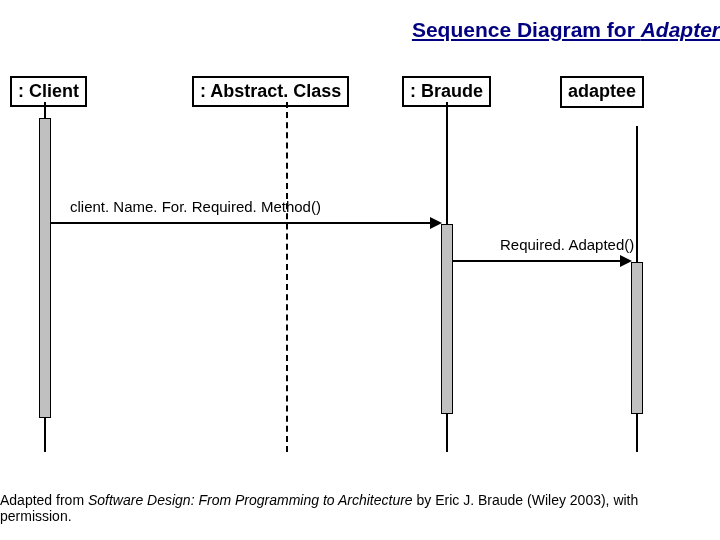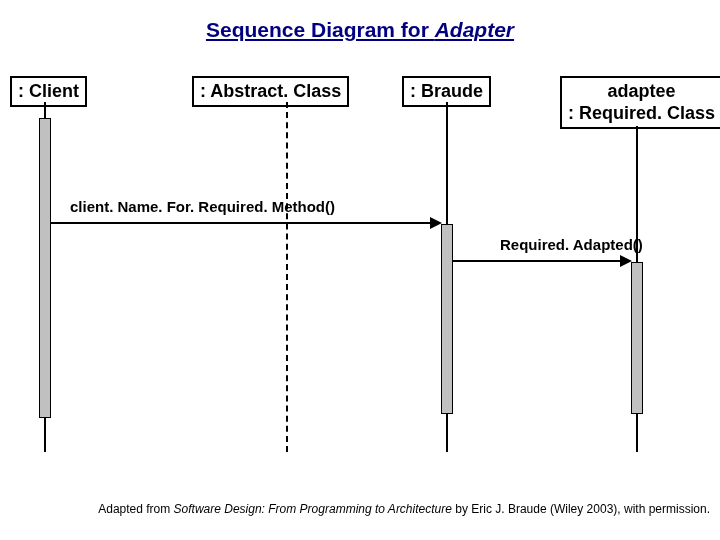--- a/index.html
+++ b/index.html
@@ -9,35 +9,35 @@
     background: #ffffff;
     font-family: Arial, Helvetica, sans-serif;
     position: relative;
     overflow: hidden;
   }
   .title {
     position: absolute;
     top: 18px;
     left: 0;
     width: 100%;
-    text-align: center;
+    text-align: right;
     font-size: 21px;
     font-weight: bold;
     color: #000080;
     text-decoration: underline;
   }
   .title .italic { font-style: italic; }
   .participant {
     position: absolute;
     border: 2px solid #000;
     background: #fff;
     padding: 3px 6px;
     font-size: 18px;
     font-weight: bold;
-    text-align: center;
+    text-align: right;
     white-space: nowrap;
   }
   .lifeline-solid {
     position: absolute;
     width: 2px;
     background: #000;
   }
   .lifeline-dashed {
     position: absolute;
     width: 0;
@@ -57,29 +57,29 @@
   .arrowhead {
     position: absolute;
     width: 0; height: 0;
     border-top: 6px solid transparent;
     border-bottom: 6px solid transparent;
     border-left: 12px solid #000;
   }
   .message-label {
     position: absolute;
     font-size: 15px;
-    font-weight: bold;
+    font-weight: normal;
     color: #000;
     white-space: nowrap;
   }
   .footer {
     position: absolute;
-    bottom: 24px;
+    bottom: 16px;
     right: 10px;
-    font-size: 12px;
+    font-size: 14px;
     color: #000;
     margin-top: 28px;
   }
   .footer .book { font-style: italic; }
 </style>
 </head>
 <body>
 
 <div class="title">
   <span>Sequence Diagram for </span><span class="italic">Adapter</span>
@@ -92,21 +92,20 @@
 <div class="participant" style="top:76px; left:192px;">
   <span>: Abstract. Class</span>
 </div>
 
 <div class="participant" style="top:76px; left:402px;">
   <span>: Braude</span>
 </div>
 
 <div class="participant" style="top:76px; left:560px; line-height:1.2;">
   <span>adaptee</span><br>
-  <span>: Required. Class</span>
 </div>
 
 <div class="lifeline-solid" style="left:44px; top:102px; height:350px;"></div>
 <div class="lifeline-dashed" style="left:286px; top:102px; height:350px;"></div>
 <div class="lifeline-solid" style="left:446px; top:102px; height:350px;"></div>
 <div class="lifeline-solid" style="left:636px; top:126px; height:326px;"></div>
 
 <div class="activation" style="left:39px; top:118px; height:300px;"></div>
 <div class="activation" style="left:441px; top:224px; height:190px;"></div>
 <div class="activation" style="left:631px; top:262px; height:152px;"></div>

